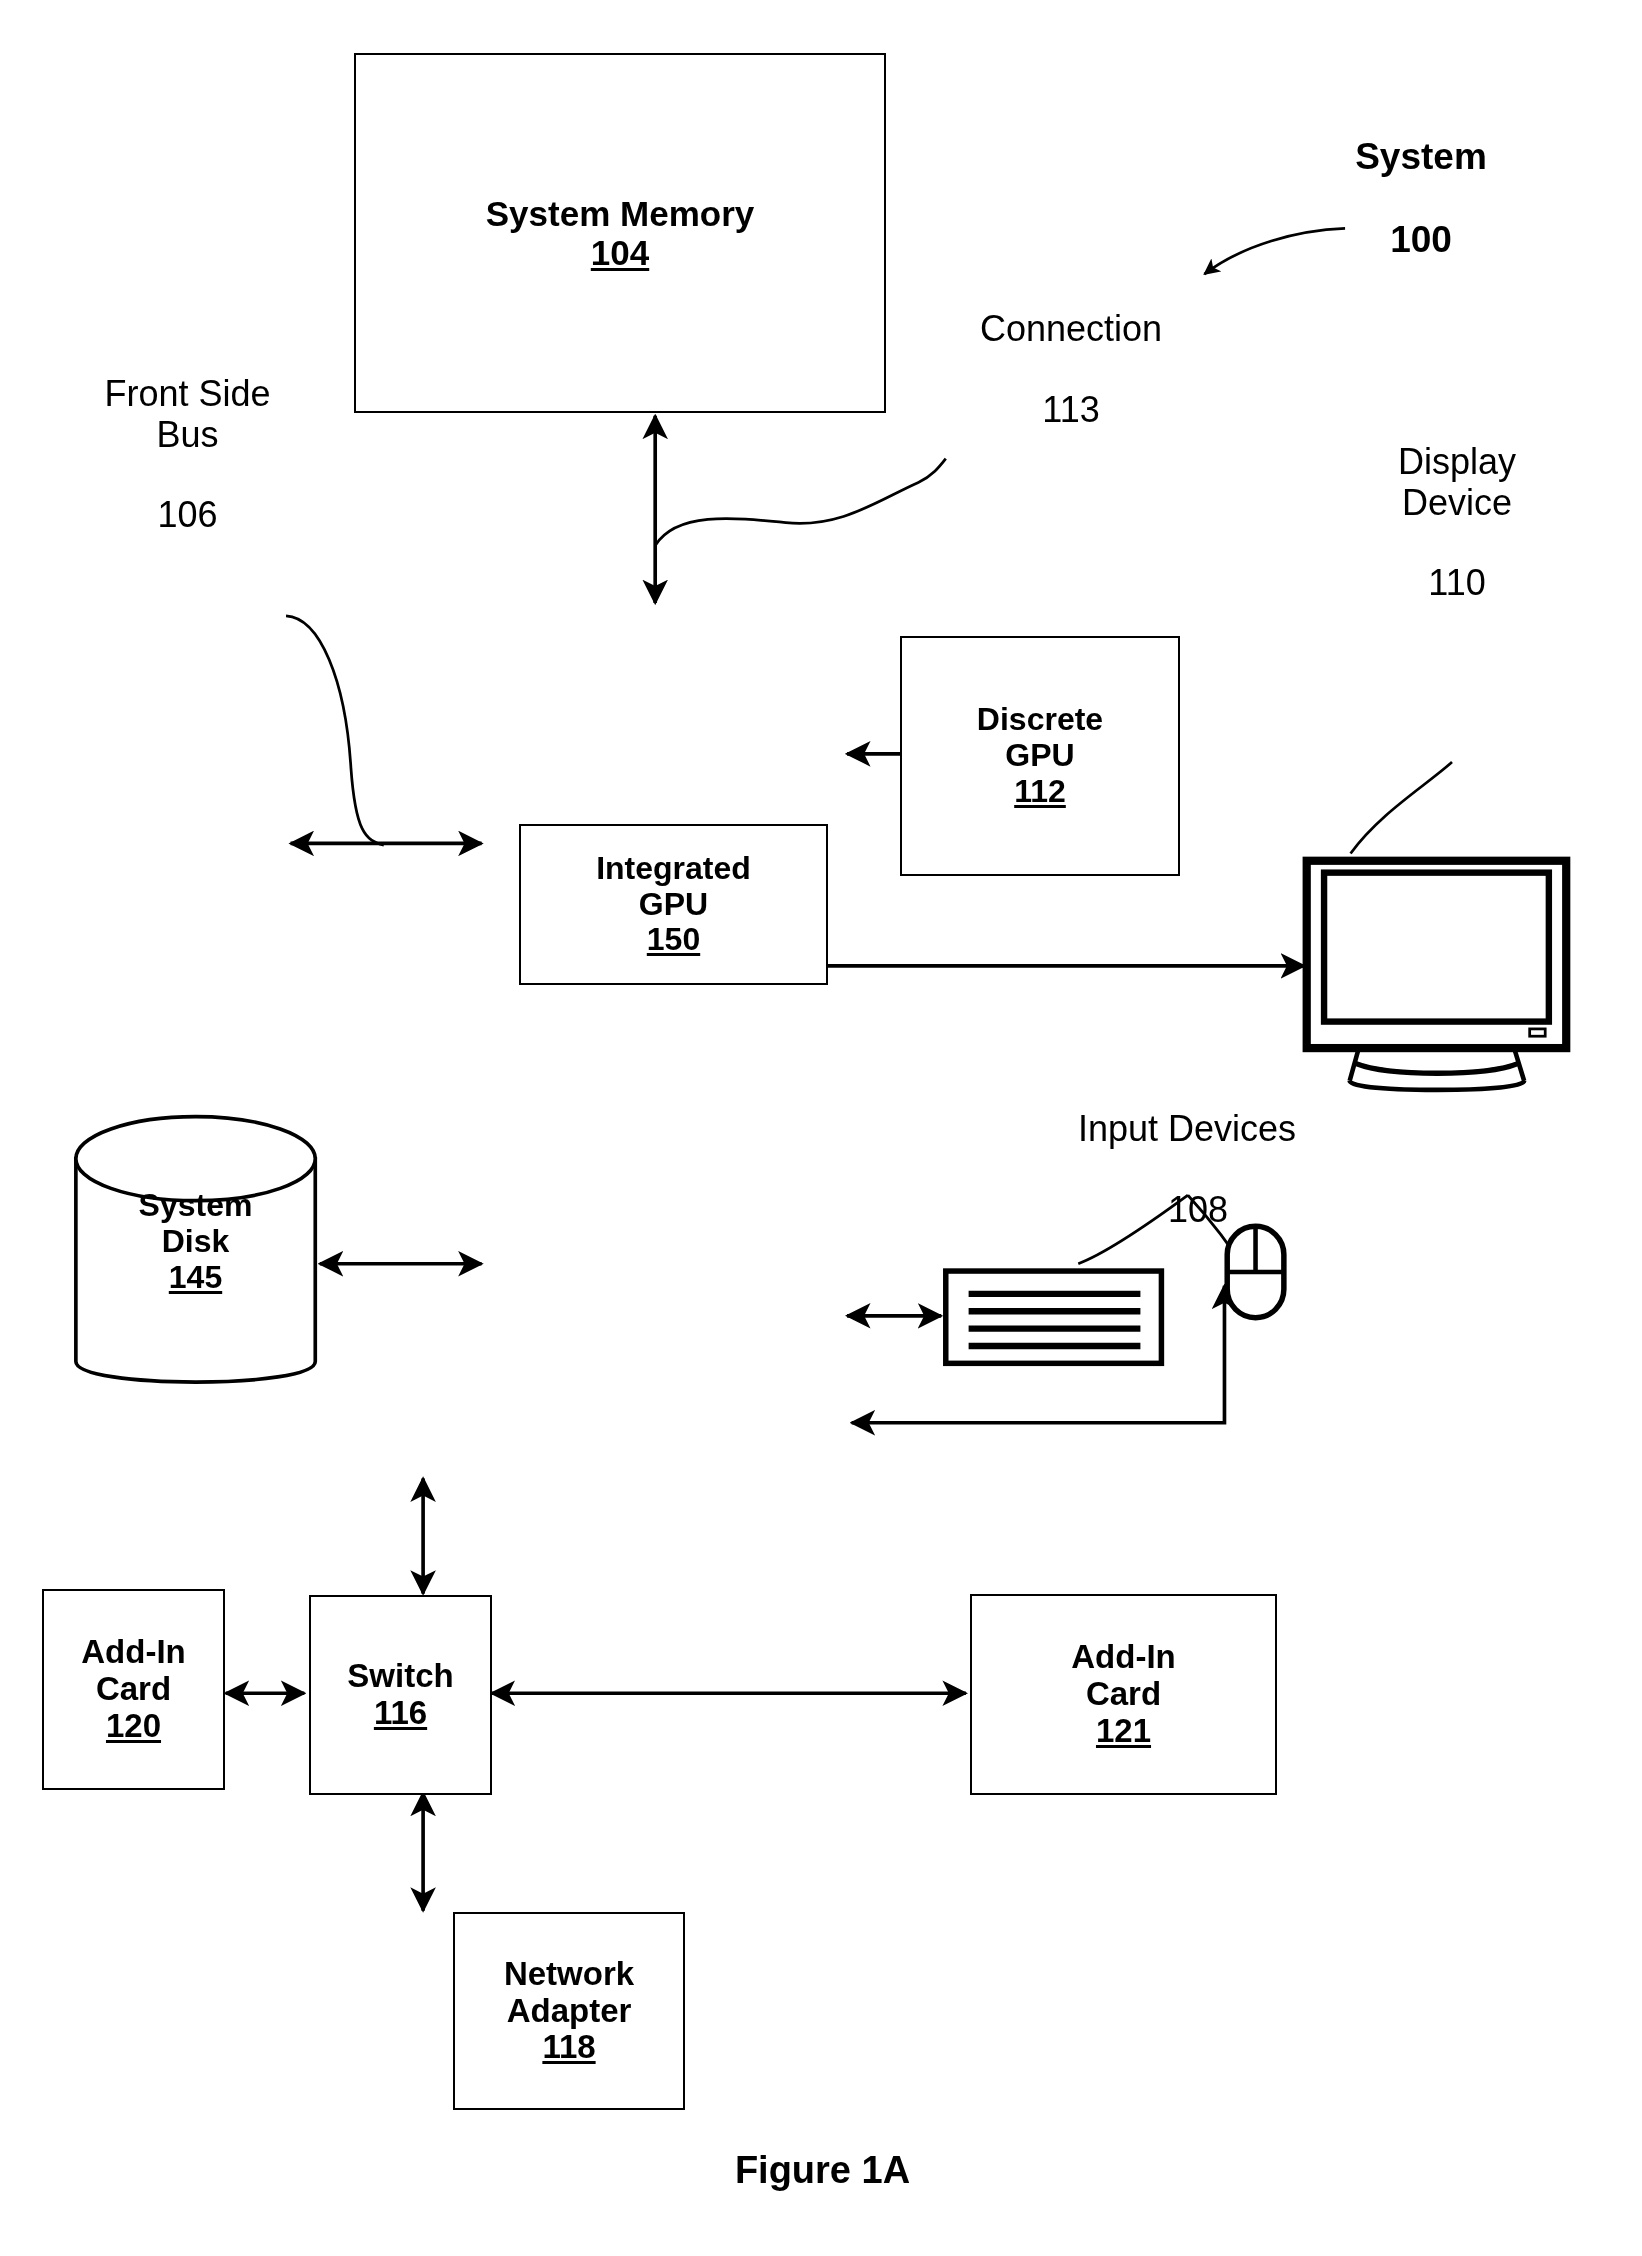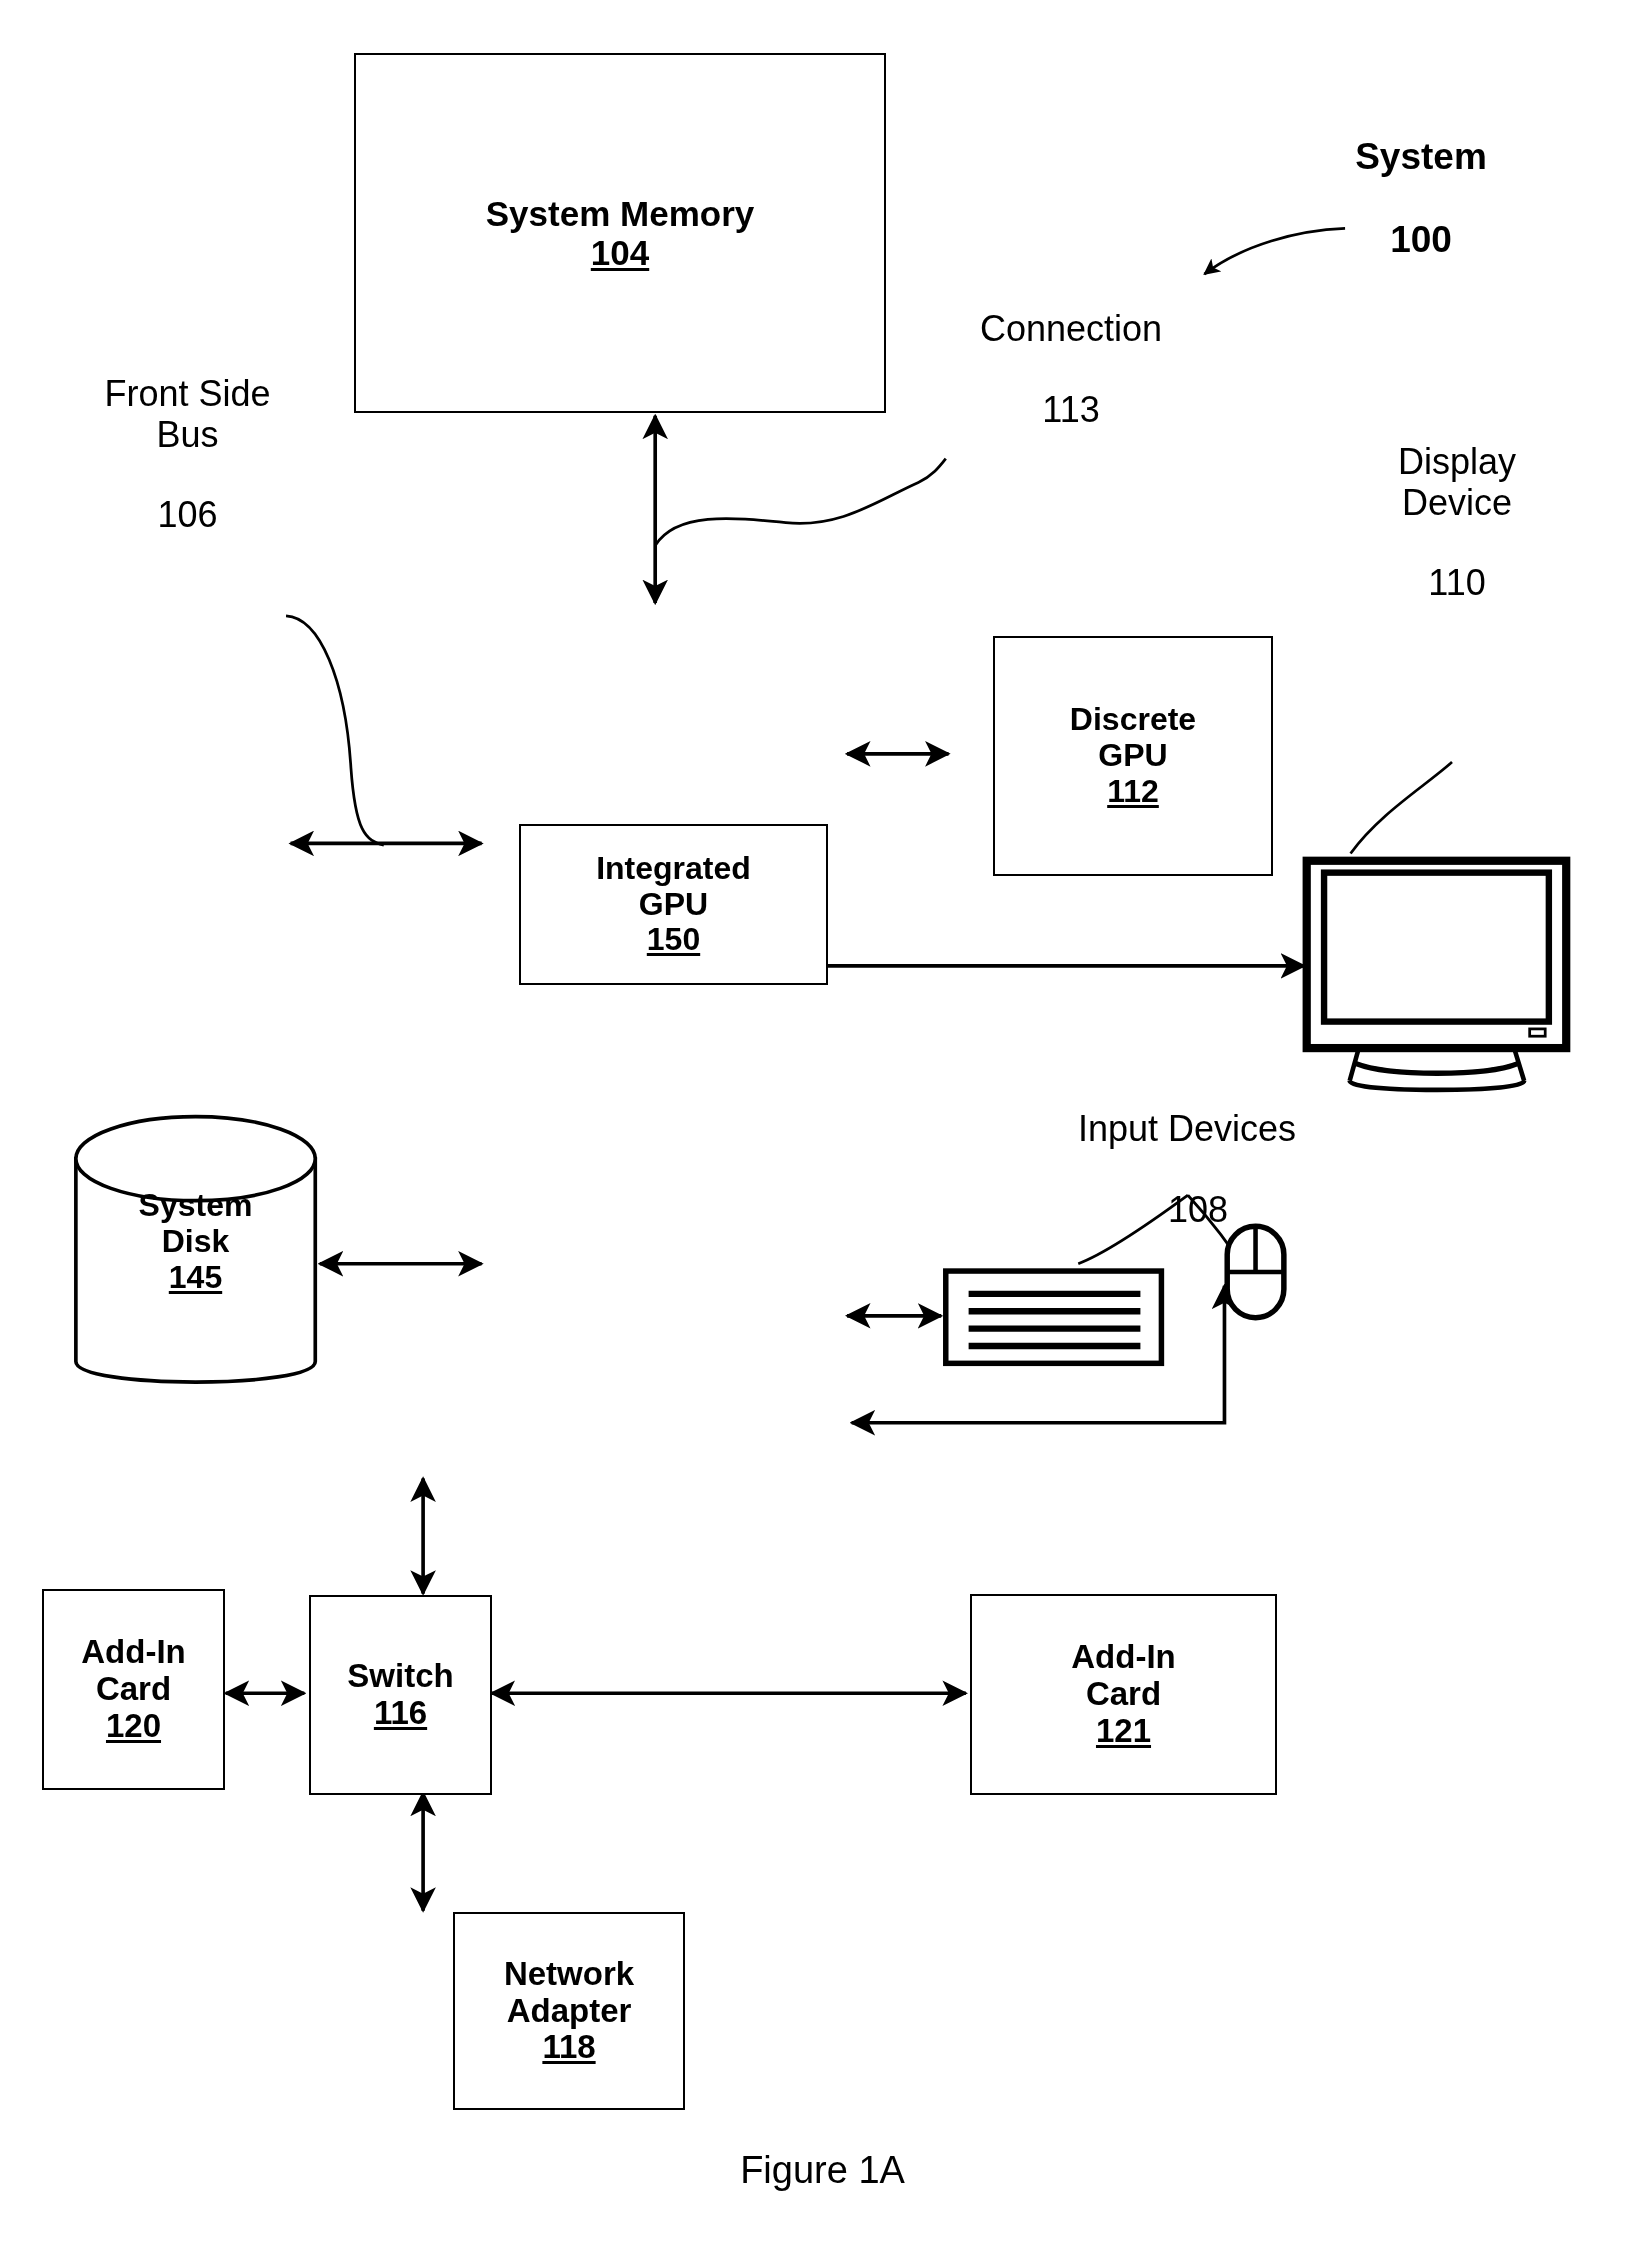--- a/index.html
+++ b/index.html
@@ -9,21 +9,21 @@
   .box{position:absolute;border:2.7px solid #000;background:#fff;
        display:flex;flex-direction:column;align-items:center;justify-content:center;
        text-align:center;font-weight:bold;color:#000;line-height:1.12;}
   .box .t{display:block;}
   .box .num{display:block;text-decoration:underline;text-underline-offset:2.7px;}
   .lbl{position:absolute;color:#000;text-align:center;line-height:1.12;white-space:pre-line;}
   .lbl.bold{font-weight:bold;}
   .lbl.reg{font-weight:normal;}
   .cyl-text{position:absolute;text-align:center;font-weight:bold;color:#000;line-height:1.12;}
   .cyl-text .num{text-decoration:underline;text-underline-offset:2.7px;}
-  .figcap{position:absolute;font-weight:normal;color:#000;}
+  .figcap{position:absolute;font-weight:bold;color:#000;}
 </style>
 </head>
 <body>
 
 <div id="page">
 
   <svg class="layer" viewBox="0 0 1798 2470" xmlns="http://www.w3.org/2000/svg">
     <defs>
       <marker id="ah" viewBox="0 0 12 12" refX="11" refY="6" markerWidth="7" markerHeight="7" orient="auto-start-reverse">
         <path d="M0,0 L12,6 L0,12 L3,6 z" fill="#000"></path>
@@ -100,21 +100,21 @@
     <span class="num">104</span>
   </div>
 
 
   <div class="box" style="left:519px;top:824px;width:305px;height:157px;font-size:32px;">
     <span class="t" style="white-space:pre-line;">Integrated
 GPU</span>
     <span class="num">150</span>
   </div>
 
-  <div class="box" style="left:993px;top:636px;width:276px;height:236px;font-size:32px;">
+  <div class="box" style="left:900px;top:636px;width:276px;height:236px;font-size:32px;">
     <span class="t" style="white-space:pre-line;">Discrete
 GPU</span>
     <span class="num">112</span>
   </div>
 
 
   <div class="cyl-text" style="left:76px;top:1188px;width:239px;font-size:32px;">
     <span class="t" style="white-space:pre-line;display:block;">System
 Disk</span>
     <span class="num" style="display:block;">145</span>

